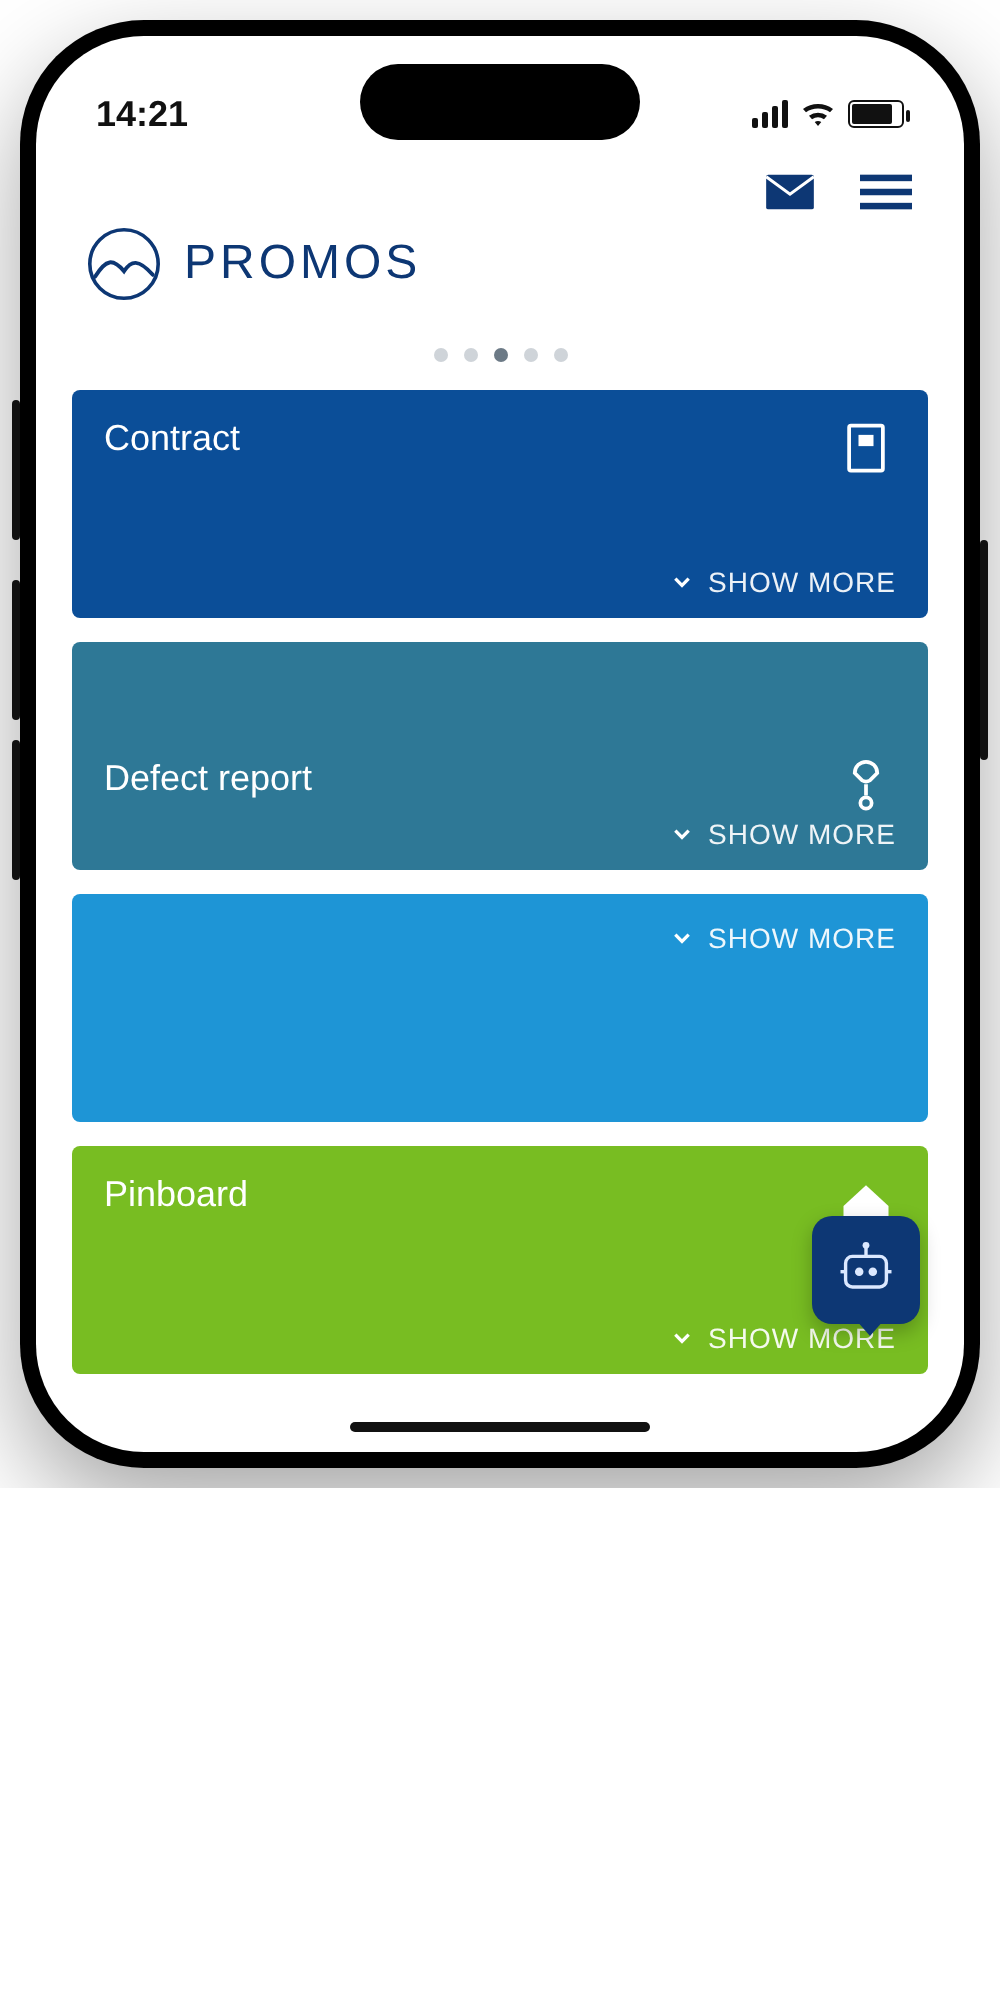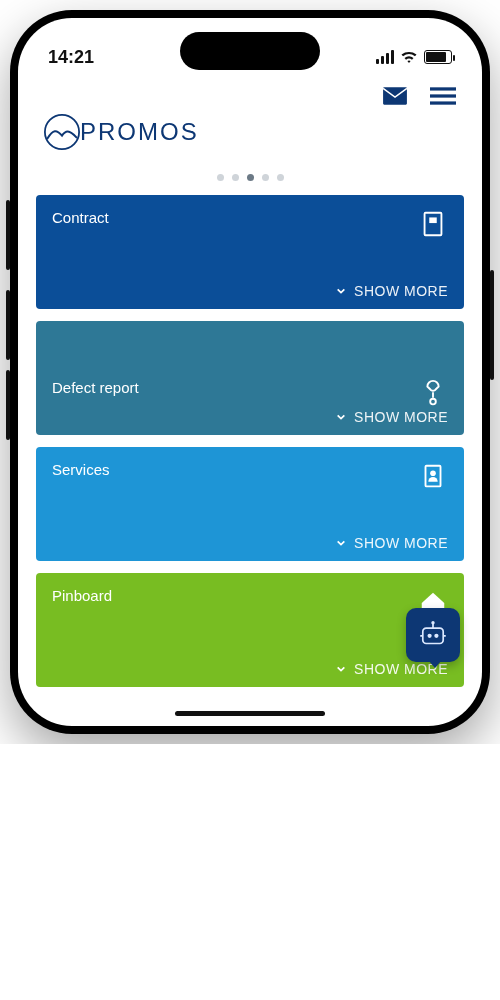--- a/index.html
+++ b/index.html
@@ -66,21 +66,21 @@
   .topbar {
     padding: 6px 26px 0;
     display: flex; justify-content: flex-end; align-items: center; gap: 20px;
   }
   .top-icons { display: flex; gap: 22px; align-items: center; color: #0d3774; }
   .mail-icon, .menu-icon { width: 26px; height: 20px; }
 
   
   .brand {
     padding: 8px 26px 14px;
-    display: flex; align-items: center; 
+    display: flex; align-items: center; gap: 12px;
   }
   .brand-logo { width: 36px; height: 36px; }
   .brand-name { font-size: 24px; font-weight: 500; letter-spacing: 2px; color: #0d3774; }
 
   
   .hero {
     position: relative; width: 100%; height: 188px; overflow: hidden;
     background: linear-gradient(135deg, #c9d6df 0%, #a8b9c4 25%, #8ea6b2 50%, #b8a88c 70%, #9eb09c 100%);
   }
   .hero-buildings {
@@ -109,21 +109,21 @@
   .cards { padding: 0 18px 20px; display:flex; flex-direction:column; gap:12px; }
   .card {
     border-radius: 4px;
     color: #fff;
     padding: 14px 16px 10px;
     min-height: 114px;
     display: flex; flex-direction: column; justify-content: space-between;
     position: relative;
   }
   .card-head { display:flex; justify-content:space-between; align-items:flex-start; }
-  .card-title { font-size: 15px; font-weight: 400; }
+  .card-title { font-size: 18px; font-weight: 400; }
   .card-icon { width: 30px; height: 30px; flex-shrink: 0; }
   .card-footer { display:flex; justify-content:flex-end; align-items:center; gap:8px;
                  font-size: 14px; letter-spacing: .5px; color: rgba(255,255,255,.92); }
   .chev { width: 10px; height: 10px; }
 
   .c-contract    { background: #0b4e98; }
   .c-defect      { background: #2e7896; justify-content: flex-end; }
   .c-services    { background: #1e95d6; }
   .c-pinboard    { background: #78bd22; }
   .c-consumption { background: #3d9b6b; }
@@ -233,28 +233,20 @@
               </svg></div>
           </div>
           <div class="card-footer">
             <svg class="chev" viewBox="0 0 12 12">
               <path d="M2 4 L6 8 L10 4" stroke="#fff" stroke-width="2" fill="none"></path>
             </svg>
             <span>SHOW MORE</span>
           </div>
         </div>
         <div class="card c-services">
-          <div class="card-head">
-            <div class="card-title">Services</div>
-            <div class="card-icon"><svg viewBox="0 0 32 32">
-                <rect x="8" y="5" width="16" height="22" rx="1" fill="none" stroke="#fff" stroke-width="2"></rect>
-                <circle cx="16" cy="13" r="3" fill="#fff"></circle>
-                <path d="M11 22 a5 5 0 0 1 10 0" fill="#fff"></path>
-              </svg></div>
-          </div>
           <div class="card-footer">
             <svg class="chev" viewBox="0 0 12 12">
               <path d="M2 4 L6 8 L10 4" stroke="#fff" stroke-width="2" fill="none"></path>
             </svg>
             <span>SHOW MORE</span>
           </div>
         </div>
         <div class="card c-pinboard">
           <div class="card-head">
             <div class="card-title">Pinboard</div>

